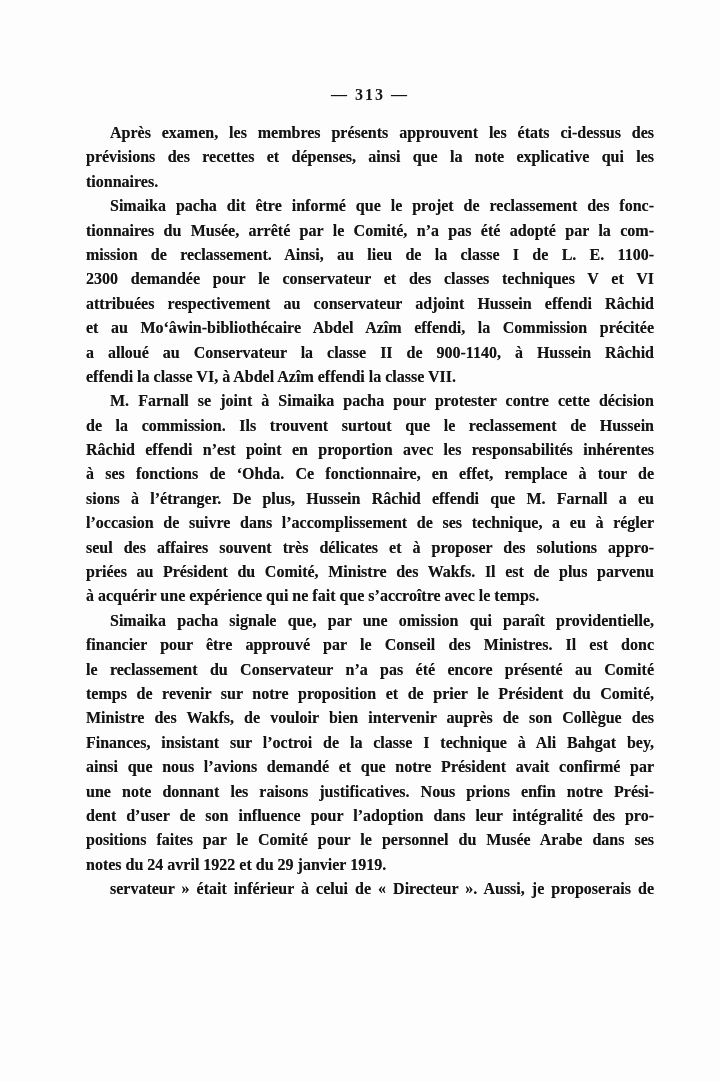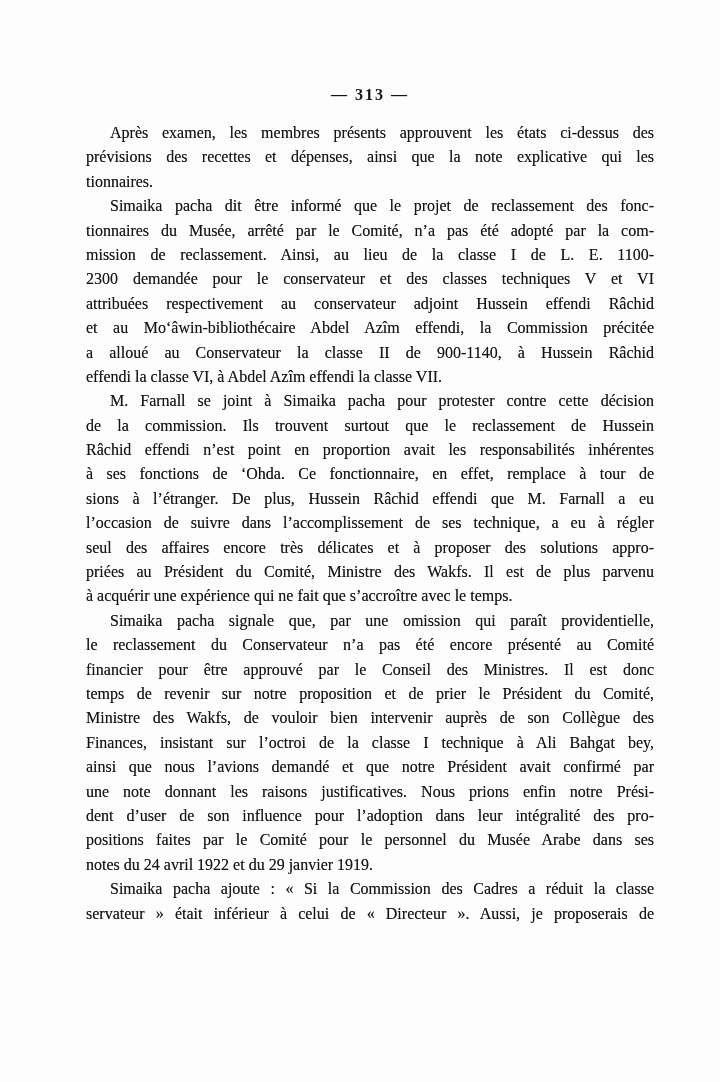--- a/index.html
+++ b/index.html
@@ -30,21 +30,21 @@
     letter-spacing: 2px;
     color: #151515;
   }
   .text-body {
     position: absolute;
     top: 121px;
     left: 86px;
     width: 568px;
     color: #141414;
     font-size: 16px;
-    font-weight: normal;
+    font-weight: bold;
     text-shadow: 0 0 0.4px rgba(20,20,20,0.55);
   }
   .para {
     margin: 0;
     padding: 0;
   }
   .line {
     height: 24.4px;
     line-height: 24.4px;
     text-align: justify;
@@ -76,39 +76,38 @@
         <div class="line">mission de reclassement. Ainsi, au lieu de la classe I de L. E. 1100-</div>
         <div class="line">2300 demandée pour le conservateur et des classes techniques V et VI</div>
         <div class="line">attribuées respectivement au conservateur adjoint Hussein effendi Râchid</div>
         <div class="line">et au Mo‘âwin-bibliothécaire Abdel Azîm effendi, la Commission précitée</div>
         <div class="line">a alloué au Conservateur la classe II de 900-1140, à Hussein Râchid</div>
         <div class="line unjust">effendi la classe VI, à Abdel Azîm effendi la classe VII.</div>
       </div>
       <div class="para">
         <div class="line">M. Farnall se joint à Simaika pacha pour protester contre cette décision</div>
         <div class="line">de la commission. Ils trouvent surtout que le reclassement de Hussein</div>
-        <div class="line">Râchid effendi n’est point en proportion avait les responsabilités inhérentes</div>
+        <div class="line">Râchid effendi n’est point en proportion avec les responsabilités inhérentes</div>
         <div class="line">à ses fonctions de ‘Ohda. Ce fonctionnaire, en effet, remplace à tour de</div>
         <div class="line">sions à l’étranger. De plus, Hussein Râchid effendi que M. Farnall a eu</div>
         <div class="line">l’occasion de suivre dans l’accomplissement de ses technique, a eu à régler</div>
-        <div class="line">seul des affaires encore très délicates et à proposer des solutions appro-</div>
+        <div class="line">seul des affaires souvent très délicates et à proposer des solutions appro-</div>
         <div class="line">priées au Président du Comité, Ministre des Wakfs. Il est de plus parvenu</div>
         <div class="line unjust">à acquérir une expérience qui ne fait que s’accroître avec le temps.</div>
       </div>
       <div class="para">
         <div class="line">Simaika pacha signale que, par une omission qui paraît providentielle,</div>
+        <div class="line">financier pour être approuvé par le Conseil des Ministres. Il est donc</div>
         <div class="line">le reclassement du Conservateur n’a pas été encore présenté au Comité</div>
-        <div class="line">financier pour être approuvé par le Conseil des Ministres. Il est donc</div>
         <div class="line">temps de revenir sur notre proposition et de prier le Président du Comité,</div>
         <div class="line">Ministre des Wakfs, de vouloir bien intervenir auprès de son Collègue des</div>
         <div class="line">Finances, insistant sur l’octroi de la classe I technique à Ali Bahgat bey,</div>
         <div class="line">ainsi que nous l’avions demandé et que notre Président avait confirmé par</div>
         <div class="line">une note donnant les raisons justificatives. Nous prions enfin notre Prési-</div>
         <div class="line">dent d’user de son influence pour l’adoption dans leur intégralité des pro-</div>
         <div class="line">positions faites par le Comité pour le personnel du Musée Arabe dans ses</div>
         <div class="line unjust">notes du 24 avril 1922 et du 29 janvier 1919.</div>
       </div>
       <div class="para">
-        <div class="line">Simaika pacha ajoute : « Si la Commission des Cadres a réduit la classe</div>
         <div class="line">servateur » était inférieur à celui de « Directeur ». Aussi, je proposerais de</div>
       </div>
     </div>
 </div>
 
 </body></html>

